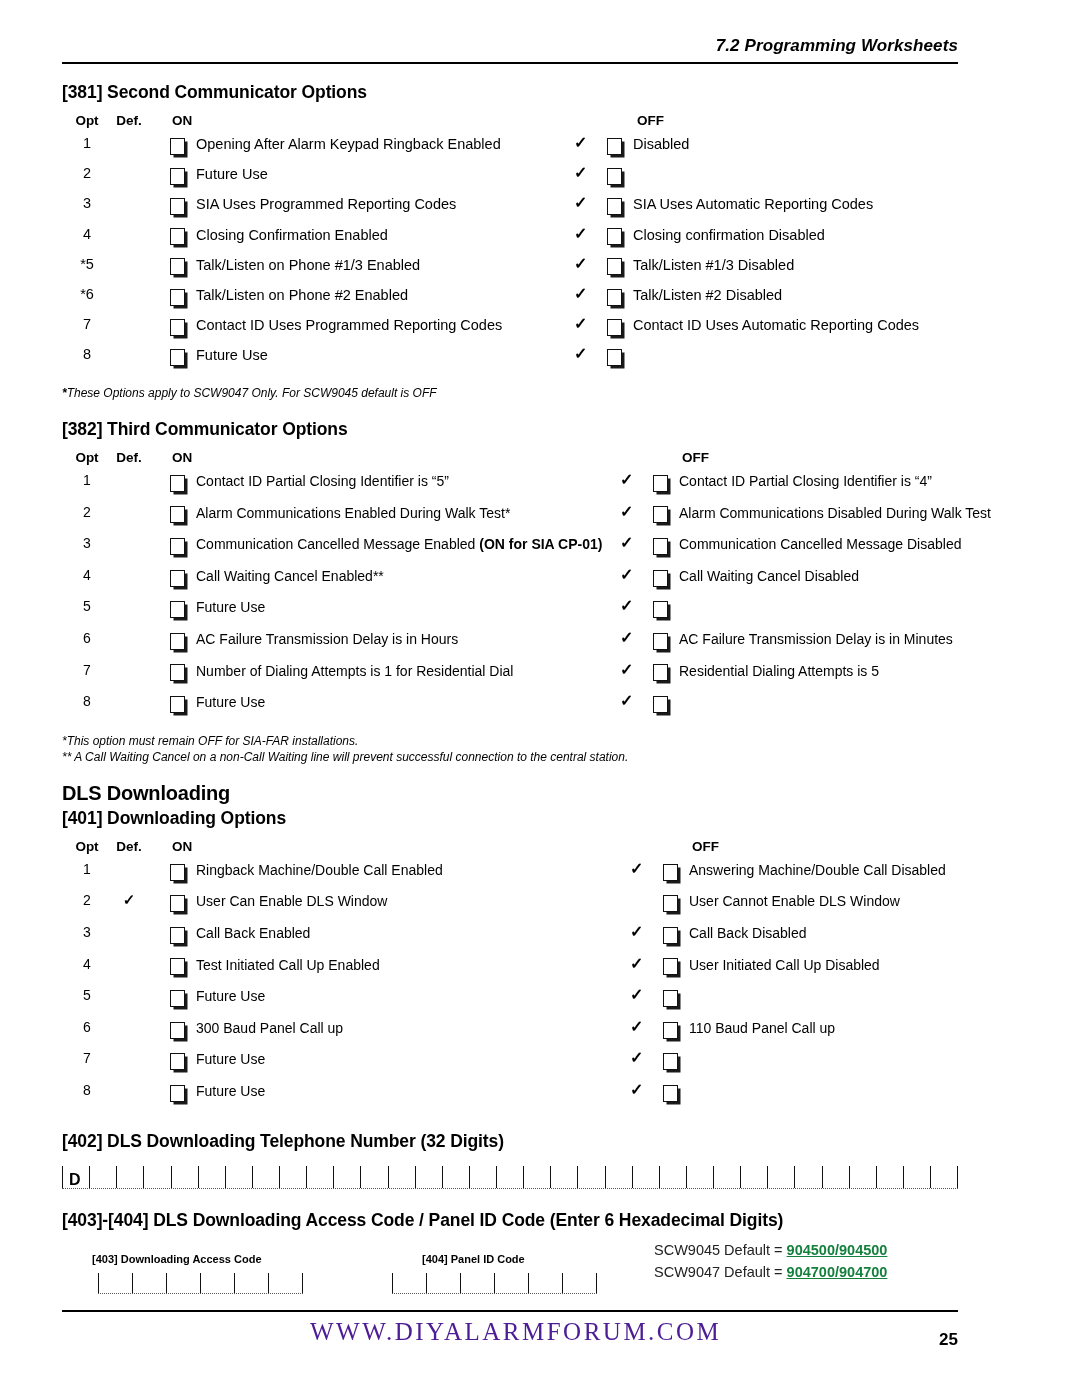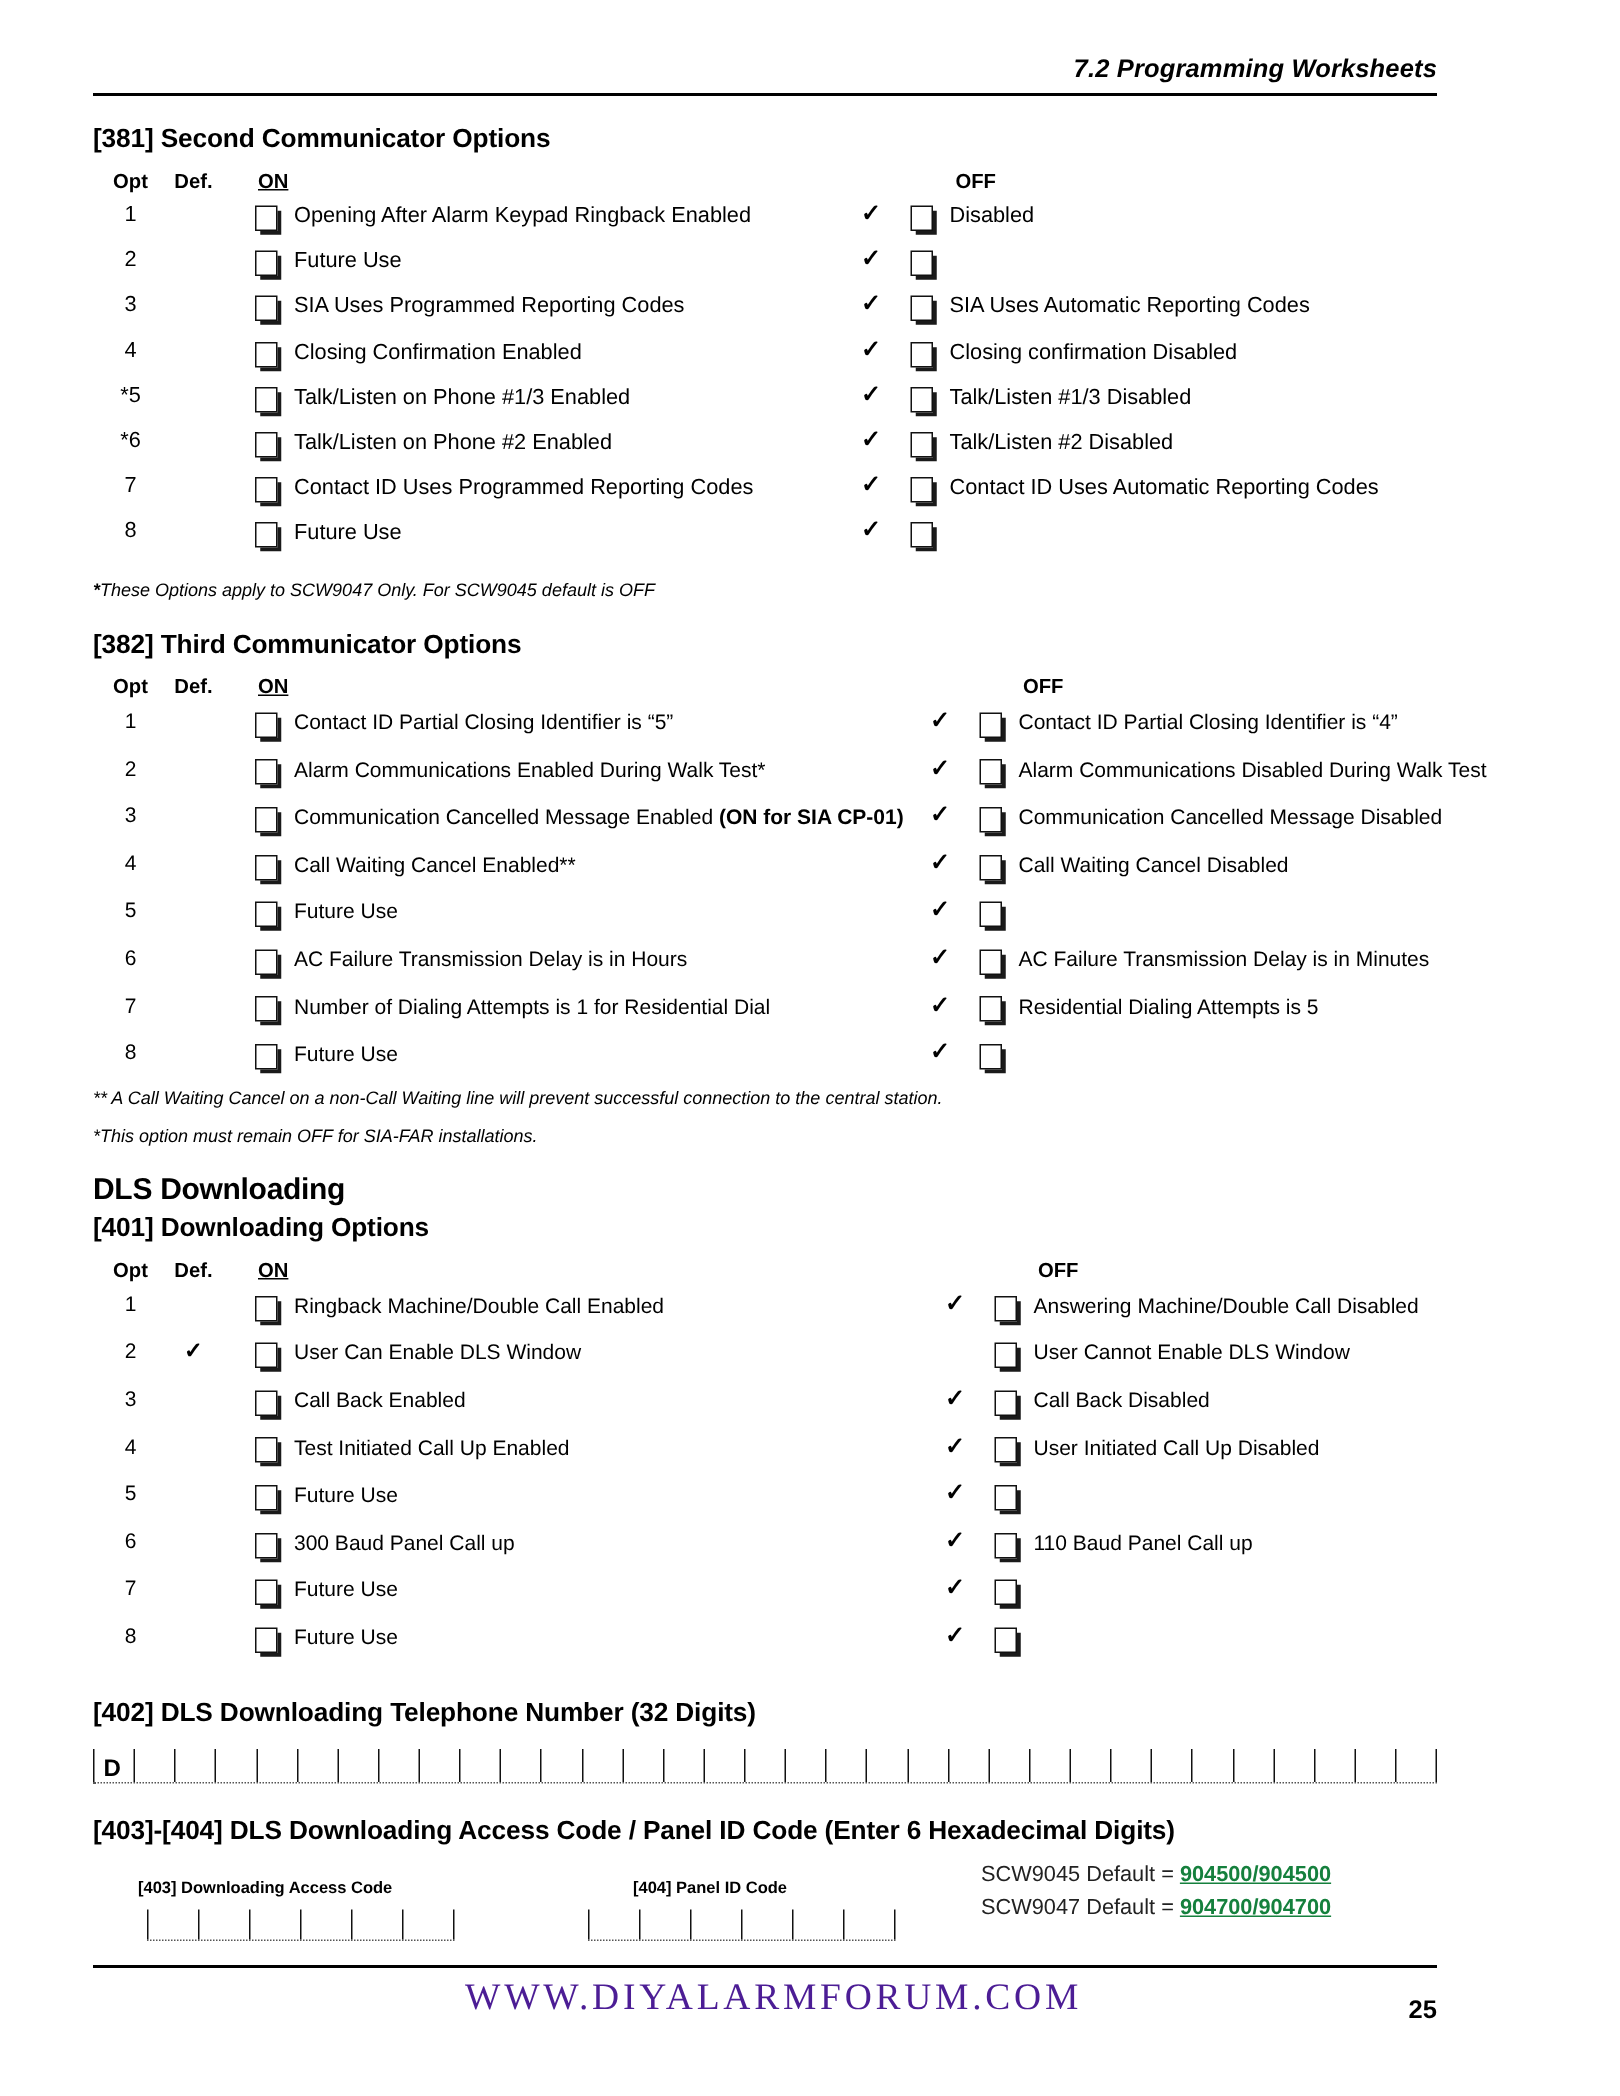--- a/index.html
+++ b/index.html
@@ -84,21 +84,20 @@
     position: absolute;
     left: 52px;
     width: 30px;
     text-align: center;
     top: 1px;
   }
   .c-on-head {
     position: absolute;
     left: 110px;
     top: 1px;
-    text-decoration: underline;
   }
   .c-off-head {
     position: absolute;
     top: 1px;
   }
 
   .c-on-box  { position: absolute; left: 108px; top: 3px; }
   .c-on-text { position: absolute; left: 134px; top: 2px; white-space: nowrap; }
   .c-off-chk { position: absolute; top: 1px; }
   .c-off-box { position: absolute; top: 3px; }
@@ -408,22 +407,22 @@
         </div>
         <div class="opt-row">
           <div class="c-opt">8</div>
           <div class="c-def"></div>
           <div class="c-on-box"><span class="cbox"></span></div>
           <div class="c-on-text">Future Use</div>
           <div class="c-off-chk"><span class="chk">✓</span></div>
           <div class="c-off-box"><span class="cbox"></span></div>
         </div>
       </div>
+      <div class="footnote">*This option must remain OFF for SIA-FAR installations.</div>
       <div class="footnote" style="margin-top: 0px;">** A Call Waiting Cancel on a non-Call Waiting line will prevent successful connection to the central station.</div>
-      <div class="footnote">*This option must remain OFF for SIA-FAR installations.</div>
       <h1 class="bigsect">DLS Downloading</h1>
       <h2 class="sect tight">[401] Downloading Options</h2>
       <div class="opt-table t401">
         <div class="opt-head">
           <div class="c-opt">Opt</div>
           <div class="c-def">Def.</div>
           <div class="c-on-head">ON</div>
           <div class="c-off-head">OFF</div>
         </div>
         <div class="opt-row">

